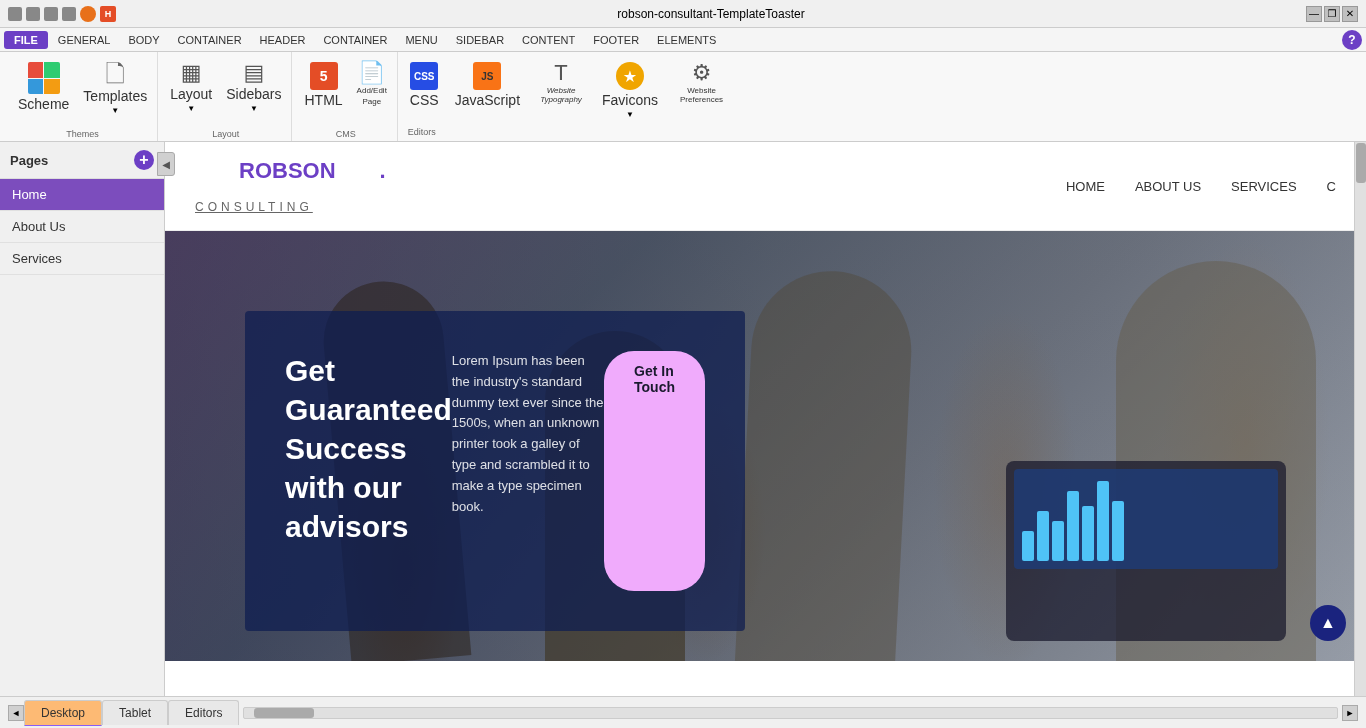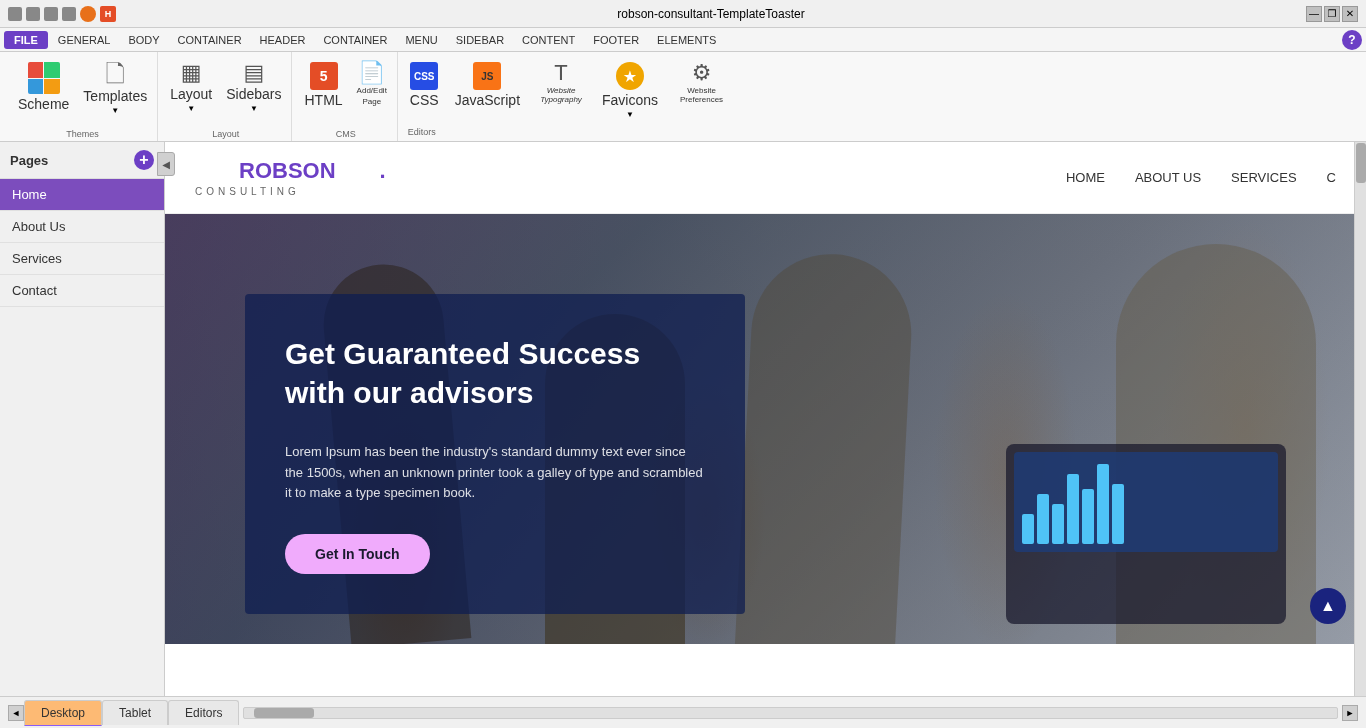--- a/index.html
+++ b/index.html
@@ -213,21 +213,21 @@
     .site-nav {
       display: flex;
       align-items: center;
       justify-content: space-between;
       padding: 16px 30px;
       background: white;
       border-bottom: 1px solid #eee;
     }
     .site-logo { font-size: 22px; font-weight: bold; color: #1a1a2e; }
     .site-logo span { color: #6c3fc5; margin-left: 44px; }
-    .site-logo-sub { font-size: 10px; letter-spacing: 4px; color: #666; margin-top: 2px; }
+    .site-logo-sub { font-size: 12px; letter-spacing: 4px; color: #666; margin-top: 16px; text-decoration: underline; }
     .site-nav-links { display: flex; gap: 30px; font-size: 13px; color: #333; }
     .site-nav-links span { cursor: pointer; font-weight: 500; }
 
     
     .hero-section {
       position: relative;
       height: 430px;
       overflow: hidden;
     }
     .hero-bg {
@@ -251,21 +251,21 @@
     .hero-overlay {
       position: absolute;
       left: 80px;
       top: 80px;
       width: 500px;
       height: 320px;
       background: rgba(15, 30, 80, 0.75);
       border-radius: 4px;
       padding: 40px;
       display: flex;
-      flex-direction: column;
+      flex-direction: row;
       justify-content: space-between;
     }
     .hero-title {
       font-size: 30px;
       font-weight: bold;
       color: white;
       line-height: 1.3;
     }
     .hero-desc {
       font-size: 13px;
@@ -506,21 +506,20 @@
 <div class="main-area">
 
   <div class="sidebar">
     <div class="sidebar-header">
       <span>Pages</span>
       <div class="add-btn">+</div>
     </div>
     <div class="sidebar-page active">Home</div>
     <div class="sidebar-page">About Us</div>
     <div class="sidebar-page">Services</div>
-    <div class="sidebar-page">Contact</div>
   </div>
 
   <div class="collapse-btn">◀</div>
 
   <div class="canvas-area">
     <div class="preview-frame">
       <div class="website-content">
 
         <div class="site-nav">
           <div>

